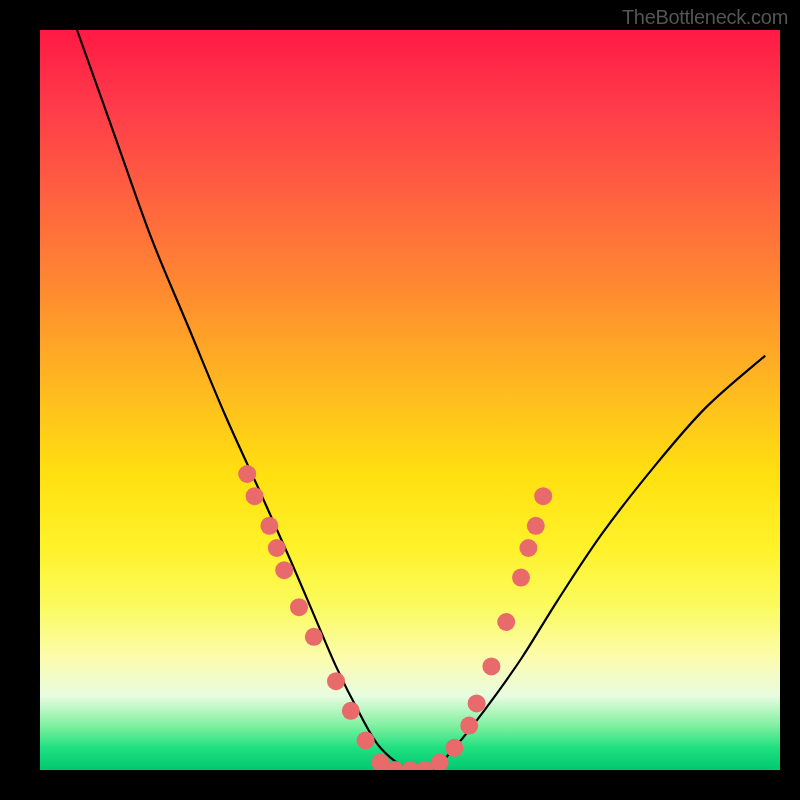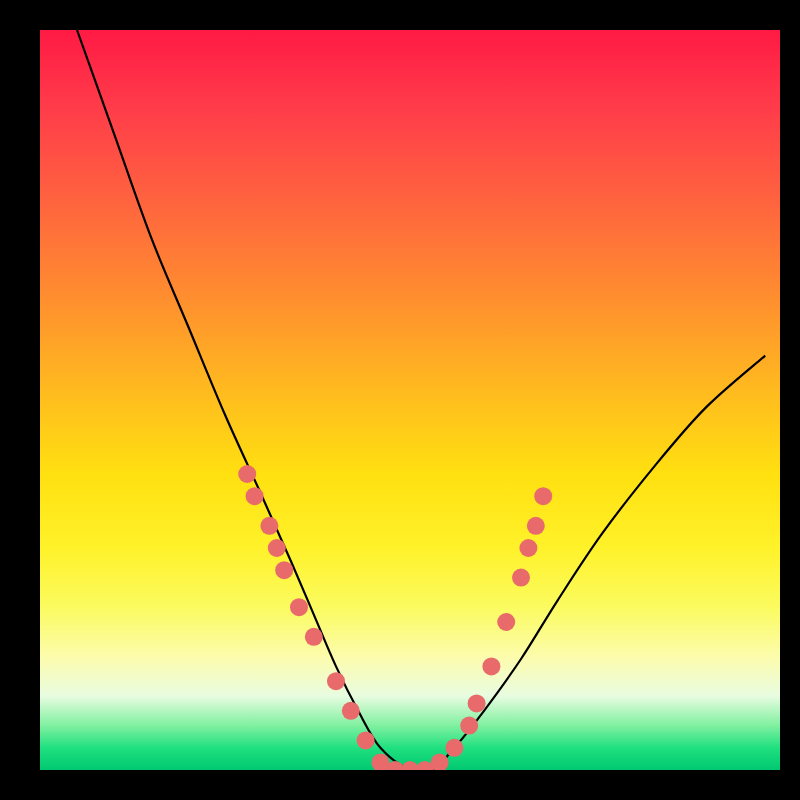--- a/index.html
+++ b/index.html
@@ -53,20 +53,21 @@
     left: 0;
     top: 0;
     width: 740px;
     height: 740px;
   }
 </style>
 </head>
 <body>
 
 <div class="container">
+  <div class="watermark">TheBottleneck.com</div>
   <div class="plot-area">
     <svg class="curve" viewBox="0 0 740 740" preserveAspectRatio="none">
       <path id="curve-path" fill="none" stroke="#000" stroke-width="2.2" d="M37,0 C43.166666666666664,17.26666666666667 61.666666666666664,69.06666666666669 74,103.60000000000002 C86.33333333333333,138.13333333333335 98.66666666666667,175.13333333333338 111,207.20000000000005 C123.33333333333333,239.2666666666667 135.66666666666666,266.4 148,296 C160.33333333333334,325.6 172.66666666666666,356.43333333333334 185,384.8 C197.33333333333334,413.1666666666667 210.9,441.5333333333333 222,466.2 C233.1,490.8666666666667 242.9666666666667,513.0666666666666 251.60000000000002,532.8 C260.23333333333335,552.5333333333333 266.40000000000003,567.3333333333334 273.8,584.6 C281.2,601.8666666666667 288.6,620.3666666666667 296,636.4 C303.4,652.4333333333333 310.79999999999995,667.2333333333333 318.2,680.8 C325.6,694.3666666666666 331.7666666666667,707.9333333333333 340.40000000000003,717.8 C349.03333333333336,727.6666666666666 361.3666666666667,736.3 370,740 C378.6333333333333,743.7 384.80000000000007,743.7 392.20000000000005,740 C399.6,736.3 405.7666666666667,727.6666666666666 414.40000000000003,717.8 C423.03333333333336,707.9333333333333 432.9,695.5999999999999 444,680.8 C455.1,666 468.6666666666667,647.5 481,629 C493.3333333333333,610.5 504.43333333333334,590.7666666666667 518,569.8 C531.5666666666666,548.8333333333333 546.3666666666667,525.4 562.4,503.2 C578.4333333333333,481 596.9333333333333,457.56666666666666 614.1999999999999,436.6 C631.4666666666666,415.6333333333334 647.5,395.90000000000003 666,377.40000000000003 C684.5,358.90000000000003 715.3333333333333,334.2333333333333 725.1999999999999,325.59999999999997"></path>
       <g id="markers">
           <circle cx="207.20000000000002" cy="444" r="9" fill="#e86a6a"></circle>
           <circle cx="214.6" cy="466.2" r="9" fill="#e86a6a"></circle>
           <circle cx="229.4" cy="495.79999999999995" r="9" fill="#e86a6a"></circle>
           <circle cx="236.8" cy="518" r="9" fill="#e86a6a"></circle>
           <circle cx="244.20000000000002" cy="540.2" r="9" fill="#e86a6a"></circle>
           <circle cx="259" cy="577.2" r="9" fill="#e86a6a"></circle>

